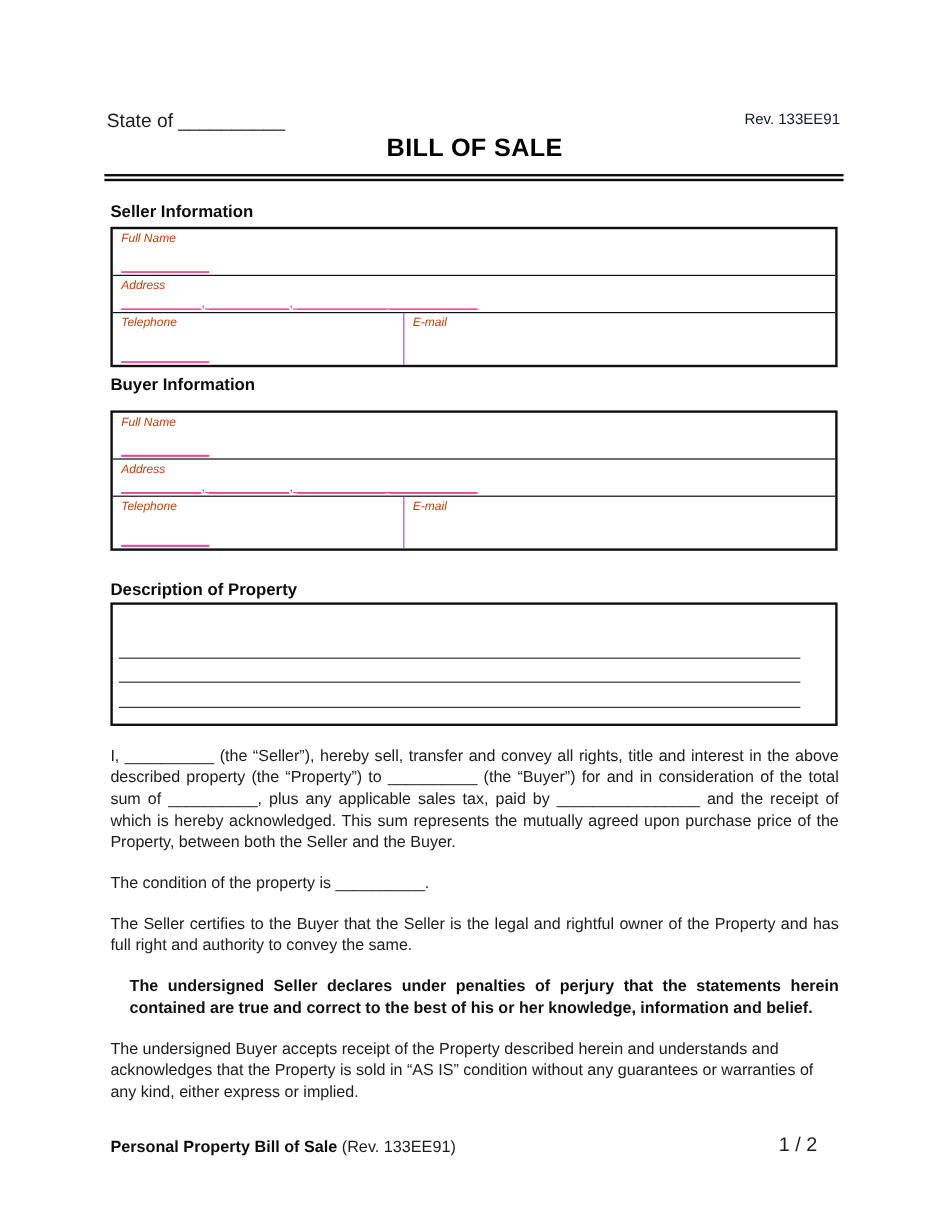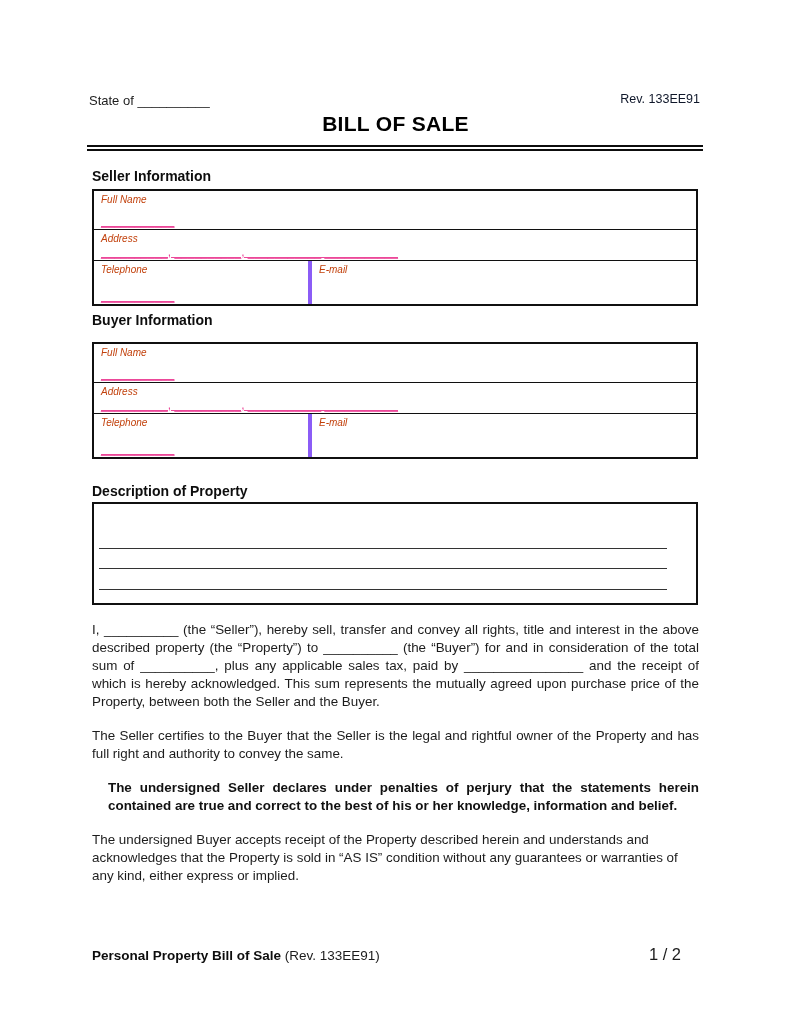--- a/index.html
+++ b/index.html
@@ -14,21 +14,21 @@
     background: #ffffff;
     font-family: "Liberation Sans", sans-serif;
     color: #1c1c1c;
     overflow: hidden;
   }
   
   .hdr-left {
     position: absolute;
     left: 89px;
     top: 93px;
-    font-size: 13px;
+    font-size: 16px;
     color: #1c1c1c;
     white-space: nowrap;
   }
   .hdr-right {
     position: absolute;
     right: 91px;
     top: 92px;
     font-size: 12.5px;
     color: #0f172a;
   }
@@ -99,21 +99,21 @@
     color: #ec4899;
     letter-spacing: 0;
     white-space: nowrap;
     text-decoration: underline;
   }
   .contact-cell {
     position: relative;
     box-sizing: border-box;
     height: 100%;
   }
-  .cell-tel   { width: 218px; border-right: 4px solid #8b5cf6; }
+  .cell-tel   { width: 243px; border-right: 1px solid #8b5cf6; }
   .cell-email { flex: 1; }
   
   .desc-box {
     position: absolute;
     left: 92px;
     top: 502px;
     width: 606px;
     height: 103px;
     border: 2px solid #101010;
     box-sizing: border-box;
@@ -220,20 +220,21 @@
 
   <h2 class="section-heading h-desc">Description of Property</h2>
   <div class="desc-box">
     <div class="desc-line dl1"></div>
     <div class="desc-line dl2"></div>
     <div class="desc-line dl3"></div>
   </div>
 
   <div class="body-text">
     <p>I, __________ (the “Seller”), hereby sell, transfer and convey all rights, title and interest in the above described property (the “Property”) to __________ (the “Buyer”) for and in consideration of the total sum of __________, plus any applicable sales tax, paid by ________________ and the receipt of which is hereby acknowledged. This sum represents the mutually agreed upon purchase price of the Property, between both the Seller and the Buyer.</p>
+    <p>The condition of the property is __________.</p>
     <p>The Seller certifies to the Buyer that the Seller is the legal and rightful owner of the Property and has full right and authority to convey the same.</p>
     <p class="bold">The undersigned Seller declares under penalties of perjury that the statements herein contained are true and correct to the best of his or her knowledge, information and belief.</p>
     <p class="no-justify">The undersigned Buyer accepts receipt of the Property described herein and understands and acknowledges that the Property is sold in “AS IS” condition without any guarantees or warranties of any kind, either express or implied.</p>
   </div>
 
   <div class="footer-left">
     <span class="doc-name">Personal Property Bill of Sale</span><span> (Rev. 133EE91)</span>
   </div>
   <div class="footer-right">1 / 2</div>
 

